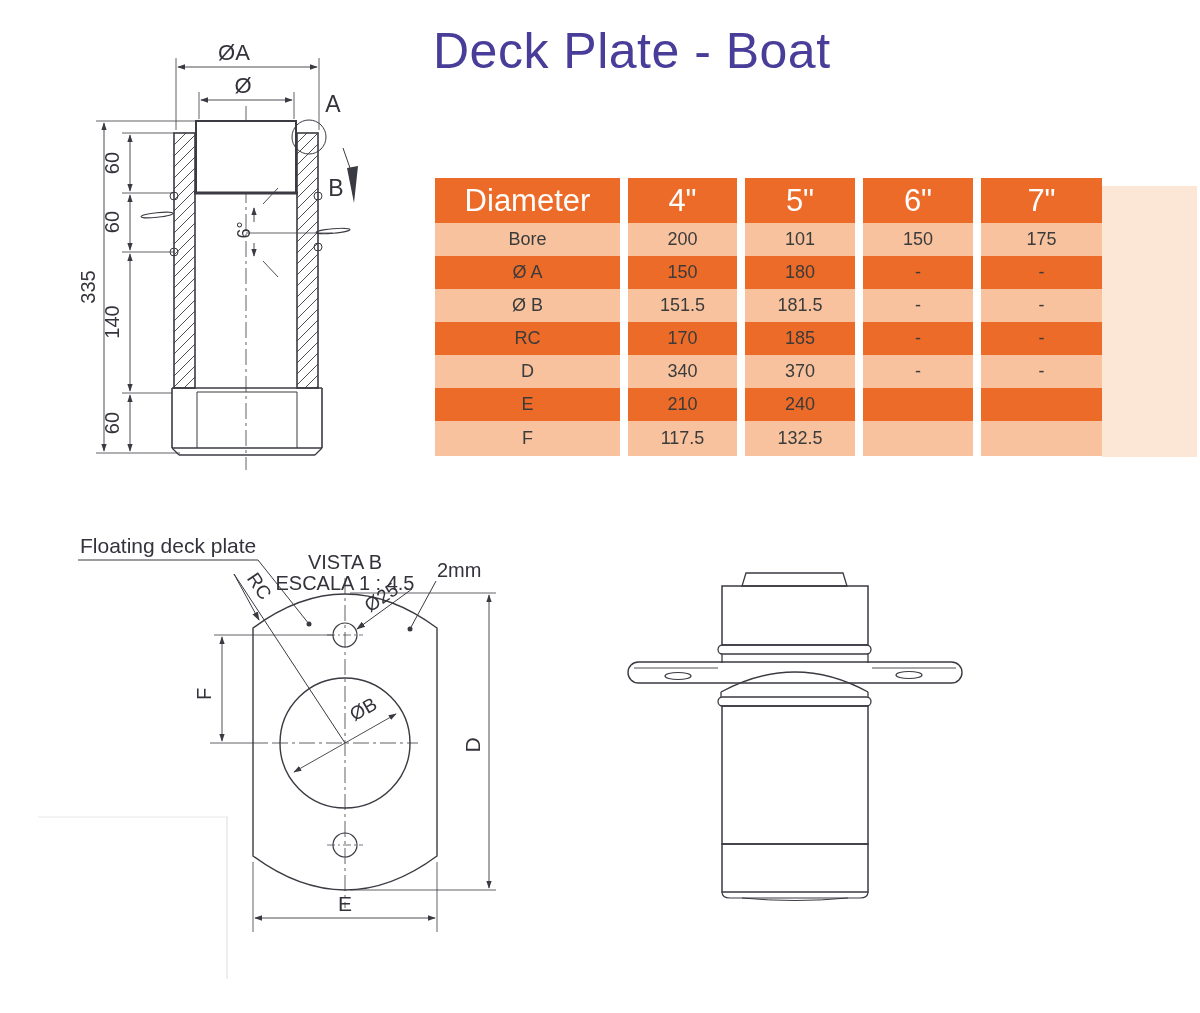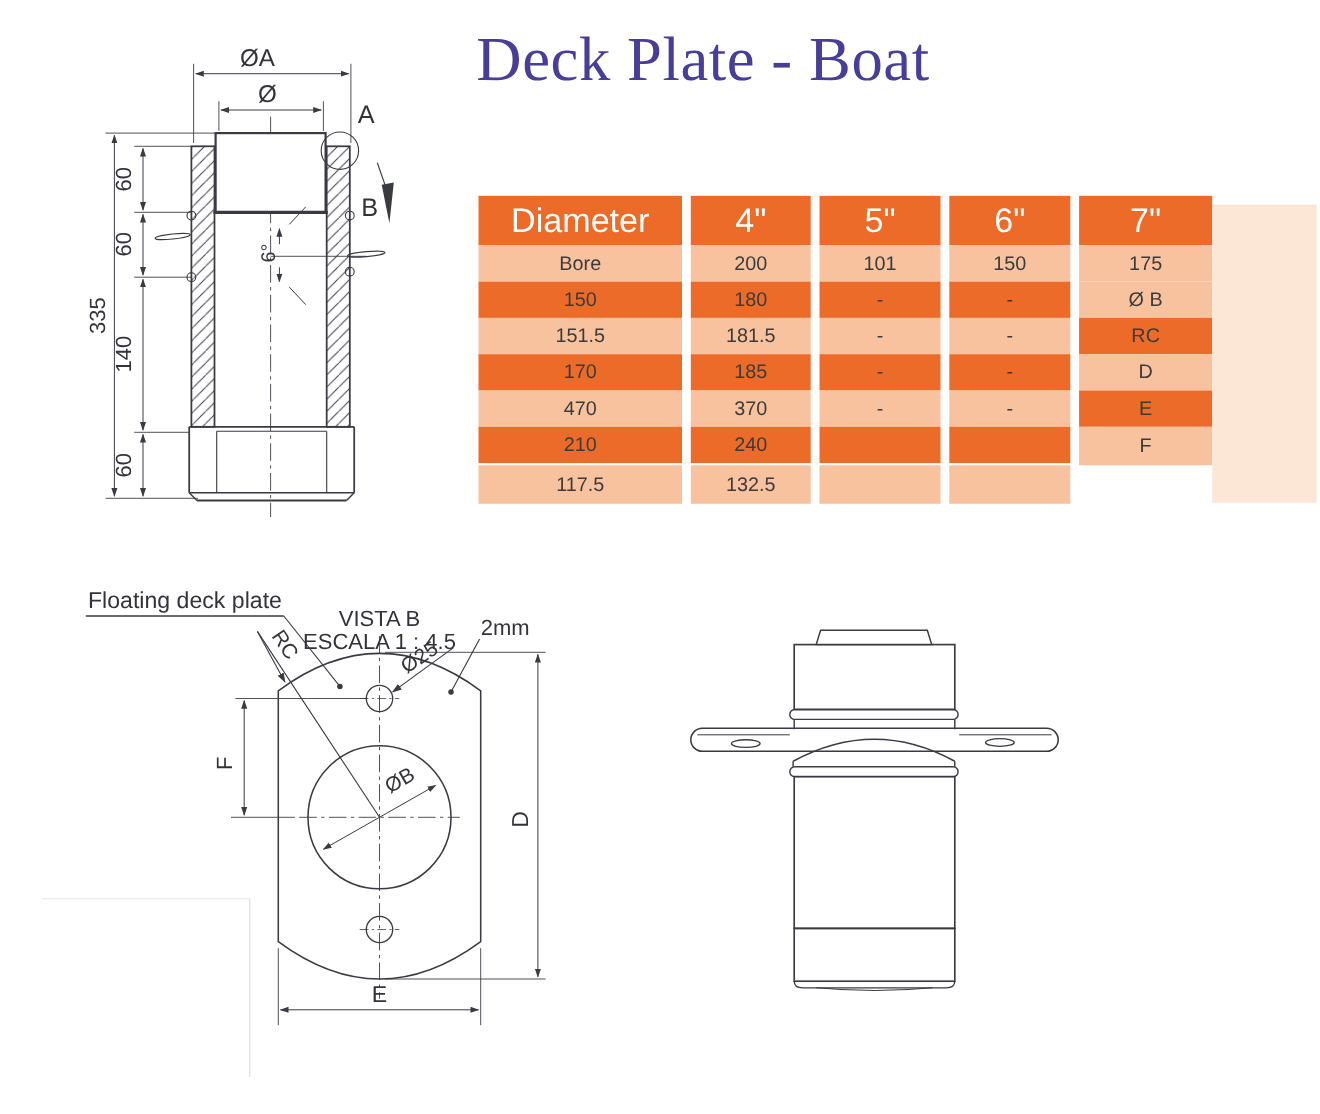--- a/index.html
+++ b/index.html
@@ -1,20 +1,20 @@
 <!DOCTYPE html>
 <html><head>
 <meta charset="utf-8">
 <style>
   html,body{margin:0;padding:0;background:#fff;}
   #canvas{position:relative;width:1200px;height:1013px;background:#ffffff;overflow:hidden;
           font-family:"Liberation Sans",sans-serif;}
   
-  .page-title{position:absolute;left:433px;top:24px;font-size:57px;line-height:1.1;
-              color:#483D99;font-weight:400;letter-spacing:.5px;white-space:nowrap;font-family:Liberation Serif, serif;}
+  .page-title{position:absolute;left:433px;top:24px;font-size:50px;line-height:1.1;
+              color:#483D99;font-weight:400;letter-spacing:.5px;white-space:nowrap;}
   
   .spec-table{position:absolute;left:435px;top:178px;display:grid;
               grid-template-columns:185px 109px 110px 110px 121px;column-gap:8px;}
   .cell{display:flex;align-items:center;justify-content:center;
         font-size:18px;color:#3B3B3B;height:33px;}
   .cell.hd{background:#EC6B28;color:#FDFDFD;height:45px;font-size:31px;}
   .cell.or{background:#EC6B28;}
   .cell.lt{background:#F7C29D;}
   .cell.last{height:35px;}
   .pale-strip{position:absolute;left:1102px;top:186px;width:95px;height:271px;
@@ -37,39 +37,40 @@
     <div class="cell hd">5"</div>
     <div class="cell hd">6"</div>
     <div class="cell hd">7"</div>
 
     <div class="cell lt">Bore</div>
     <div class="cell lt">200</div>
     <div class="cell lt">101</div>
     <div class="cell lt">150</div>
     <div class="cell lt">175</div>
 
+    <div class="cell or">Ø A</div>
     <div class="cell or">150</div>
     <div class="cell or">180</div>
     <div class="cell or">-</div>
     <div class="cell or">-</div>
 
     <div class="cell lt">Ø B</div>
     <div class="cell lt">151.5</div>
     <div class="cell lt">181.5</div>
     <div class="cell lt">-</div>
     <div class="cell lt">-</div>
 
     <div class="cell or">RC</div>
     <div class="cell or">170</div>
     <div class="cell or">185</div>
     <div class="cell or">-</div>
     <div class="cell or">-</div>
 
     <div class="cell lt">D</div>
-    <div class="cell lt">470</div>
+    <div class="cell lt">340</div>
     <div class="cell lt">370</div>
     <div class="cell lt">-</div>
     <div class="cell lt">-</div>
 
     <div class="cell or">E</div>
     <div class="cell or">210</div>
     <div class="cell or">240</div>
     <div class="cell or"></div>
     <div class="cell or"></div>
 

